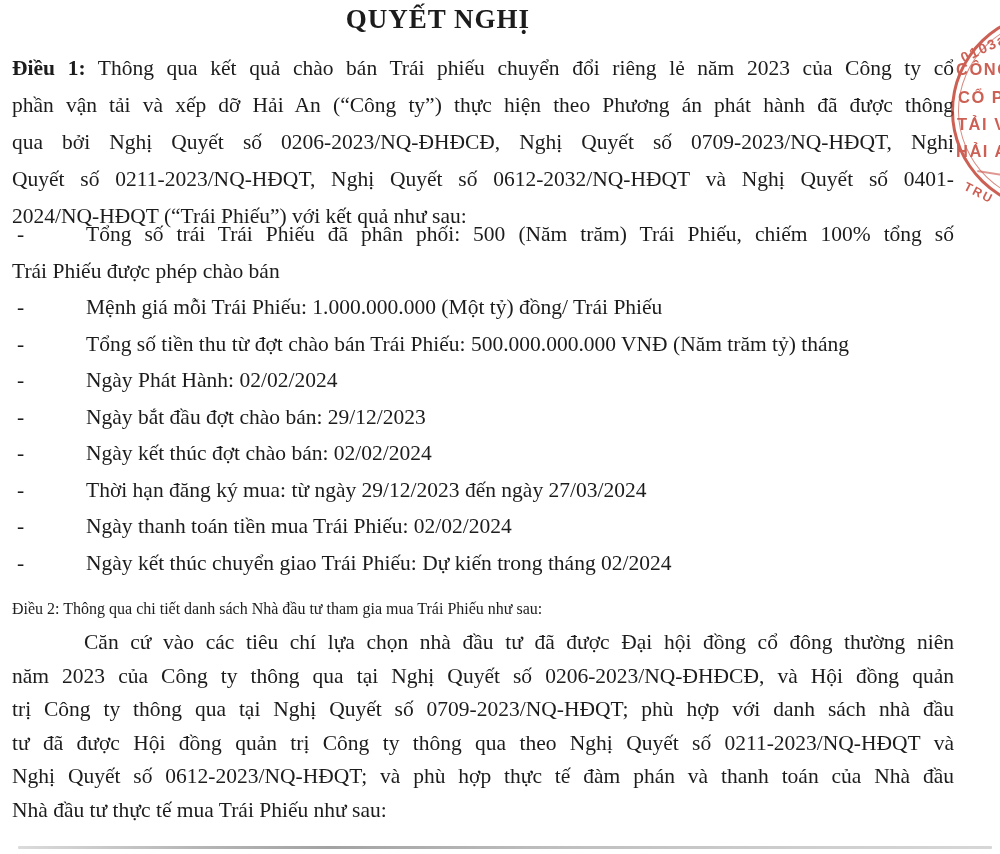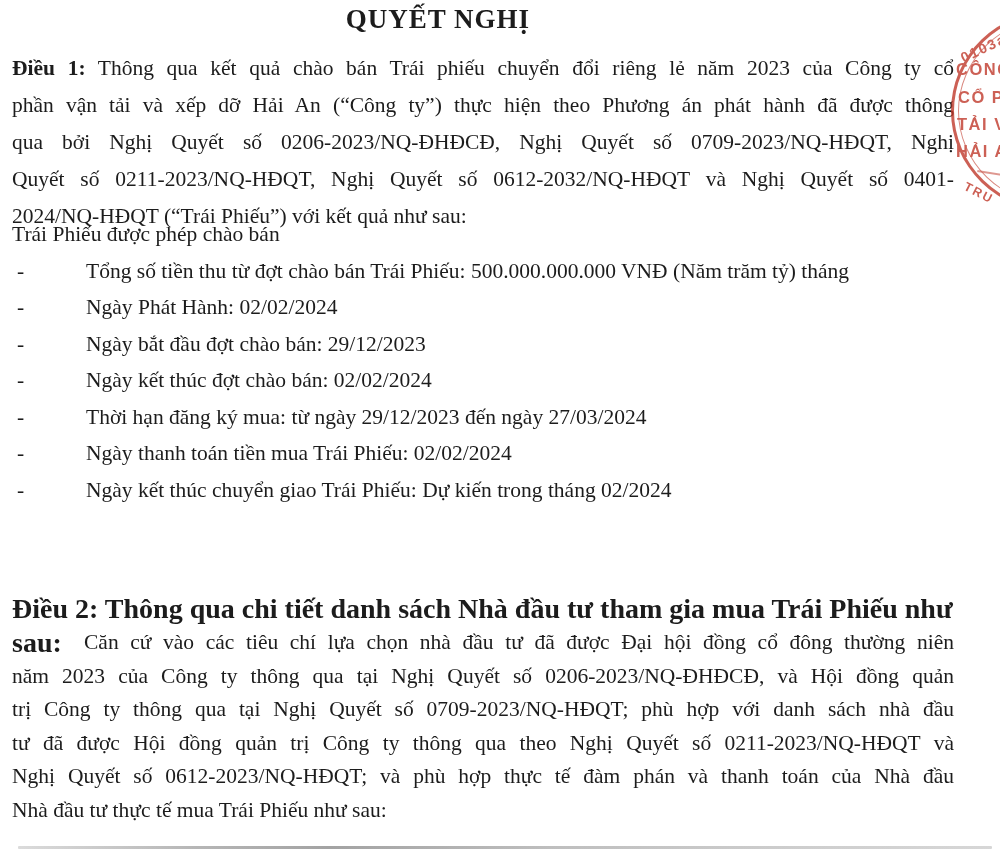--- a/index.html
+++ b/index.html
@@ -10,21 +10,21 @@
   }
   .abs{position:absolute;left:12px;width:942px;}
   .title{
     position:absolute;top:4px;left:0;width:876px;text-align:center;
     font-weight:bold;font-size:27px;letter-spacing:1px;
   }
   .p1{top:50px;font-size:21.5px;}
   .p1 .line{height:37px;line-height:37px;}
   .bullets{top:216px;font-size:21.5px;}
   .bullets .line{height:36.5px;line-height:36.5px;}
-  .h2{top:592px;font-weight:bold;font-size:28px;height:34px;line-height:34px;}
+  .h2{top:592px;font-weight:normal;font-size:16px;height:34px;line-height:34px;}
   .p2{top:626px;font-size:21.5px;}
   .p2 .line{height:33.5px;line-height:33.5px;}
   .jl{text-align:justify;text-align-last:justify;}
   .dash{display:inline-block;width:74px;padding-left:5px;box-sizing:border-box;}
   .ind{display:inline-block;width:72px;}
   b{font-weight:bold;}
   .bottom-rule{
     position:absolute;top:846px;left:18px;width:974px;height:3px;border-radius:1px;opacity:.75;
     background:linear-gradient(90deg,#cfcfcf,#9e9e9e 18%,#848484 32%,#a9a9a9 55%,#bdbdbd 80%,#c9c9c9);
   }
@@ -53,21 +53,23 @@
 
   <div class="abs p1">
     <div class="line jl"><b>Điều 1:</b> <span>Thông qua kết quả chào bán Trái phiếu chuyển đổi riêng lẻ năm 2023 của Công ty cổ</span></div>
     <div class="line jl">phần vận tải và xếp dỡ Hải An (“Công ty”) thực hiện theo Phương án phát hành đã được thông</div>
     <div class="line jl">qua bởi Nghị Quyết số 0206-2023/NQ-ĐHĐCĐ, Nghị Quyết số 0709-2023/NQ-HĐQT, Nghị</div>
     <div class="line jl">Quyết số 0211-2023/NQ-HĐQT, Nghị Quyết số 0612-2032/NQ-HĐQT và Nghị Quyết số 0401-</div>
     <div class="line">2024/NQ-HĐQT (“Trái Phiếu”) với kết quả như sau:</div>
   </div>
 
   <div class="abs bullets">
+    <div class="line jl"><span class="dash">-</span><span>Tổng số trái Trái Phiếu đã phân phối: 500 (Năm trăm) Trái Phiếu, chiếm 100% tổng số</span></div>
     <div class="line">Trái Phiếu được phép chào bán</div>
+    <div class="line"><span class="dash">-</span><span>Mệnh giá mỗi Trái Phiếu: 1.000.000.000 (Một tỷ) đồng/ Trái Phiếu</span></div>
     <div class="line"><span class="dash">-</span><span>Tổng số tiền thu từ đợt chào bán Trái Phiếu: 500.000.000.000 VNĐ (Năm trăm tỷ) tháng</span></div>
     <div class="line"><span class="dash">-</span><span>Ngày Phát Hành: 02/02/2024</span></div>
     <div class="line"><span class="dash">-</span><span>Ngày bắt đầu đợt chào bán: 29/12/2023</span></div>
     <div class="line"><span class="dash">-</span><span>Ngày kết thúc đợt chào bán: 02/02/2024</span></div>
     <div class="line"><span class="dash">-</span><span>Thời hạn đăng ký mua: từ ngày 29/12/2023 đến ngày 27/03/2024</span></div>
     <div class="line"><span class="dash">-</span><span>Ngày thanh toán tiền mua Trái Phiếu: 02/02/2024</span></div>
     <div class="line"><span class="dash">-</span><span>Ngày kết thúc chuyển giao Trái Phiếu: Dự kiến trong tháng 02/2024</span></div>
   </div>
 
   <div class="abs h2">Điều 2: Thông qua chi tiết danh sách Nhà đầu tư tham gia mua Trái Phiếu như sau:</div>

